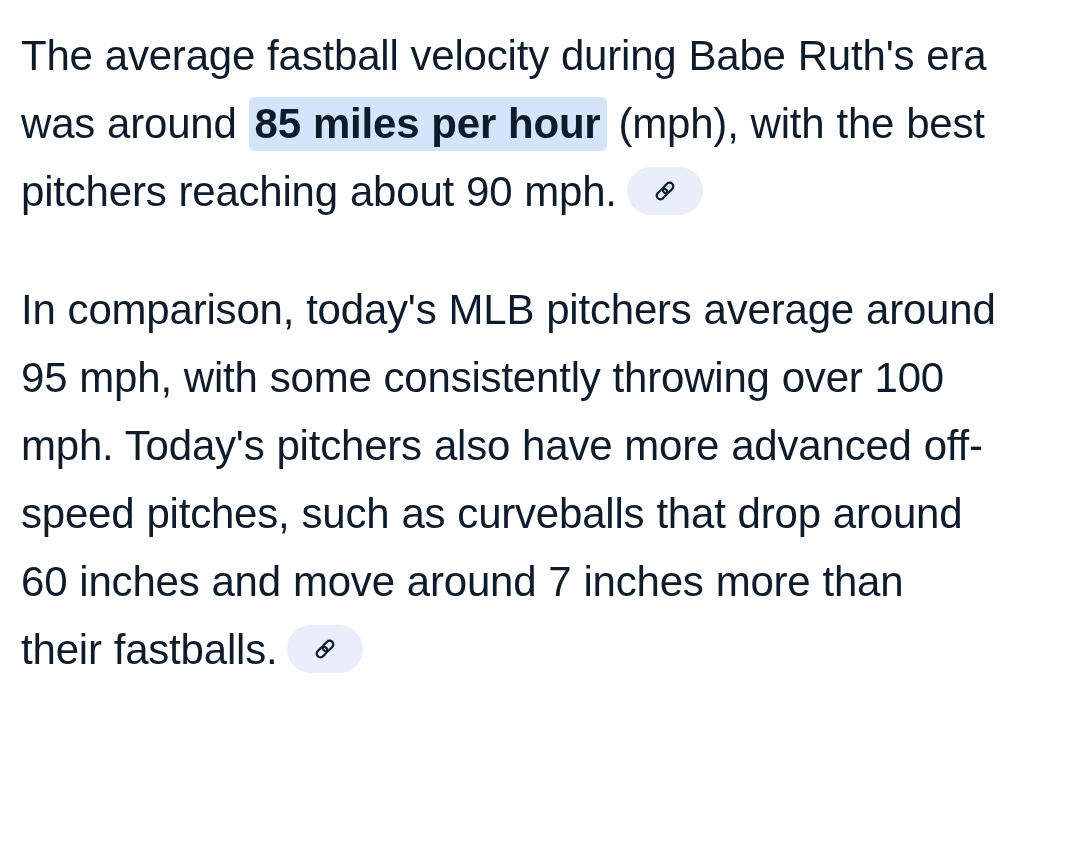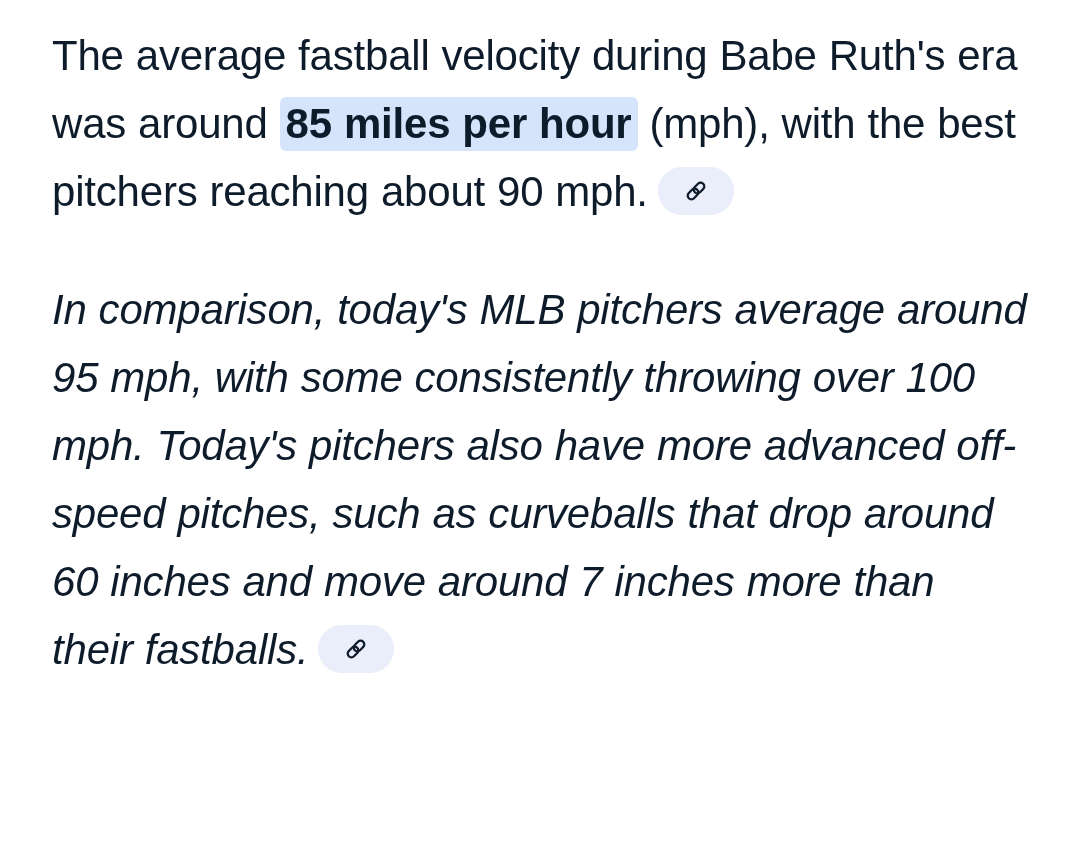--- a/index.html
+++ b/index.html
@@ -12,38 +12,37 @@
     height: 851px;
     background: #ffffff;
     font-family: "Liberation Sans", sans-serif;
     overflow: hidden;
   }
 
   .answer-body {
     box-sizing: border-box;
     width: 1079px;
     height: 755px;
-    padding: 22px 45px 0 52px;
+    padding: 22px 45px 0 21px;
     background: #ffffff;
   }
 
   .paragraph {
     margin: 0;
     font-size: 42px;
     line-height: 68px;
     color: #0d1b2a;
     letter-spacing: -0.2px;
     font-weight: 400;
     max-width: 975px;
     word-spacing: 0.5px;
   }
 
   .paragraph + .paragraph {
     margin-top: 50px;
-    font-style: italic;
   }
 
   .highlight {
     background: #d5e3fb;
     color: #0d1b2a;
     font-weight: 700;
     border-radius: 6px;
     padding: 3px 6px 4px 6px;
     box-decoration-break: clone;
     -webkit-box-decoration-break: clone;

